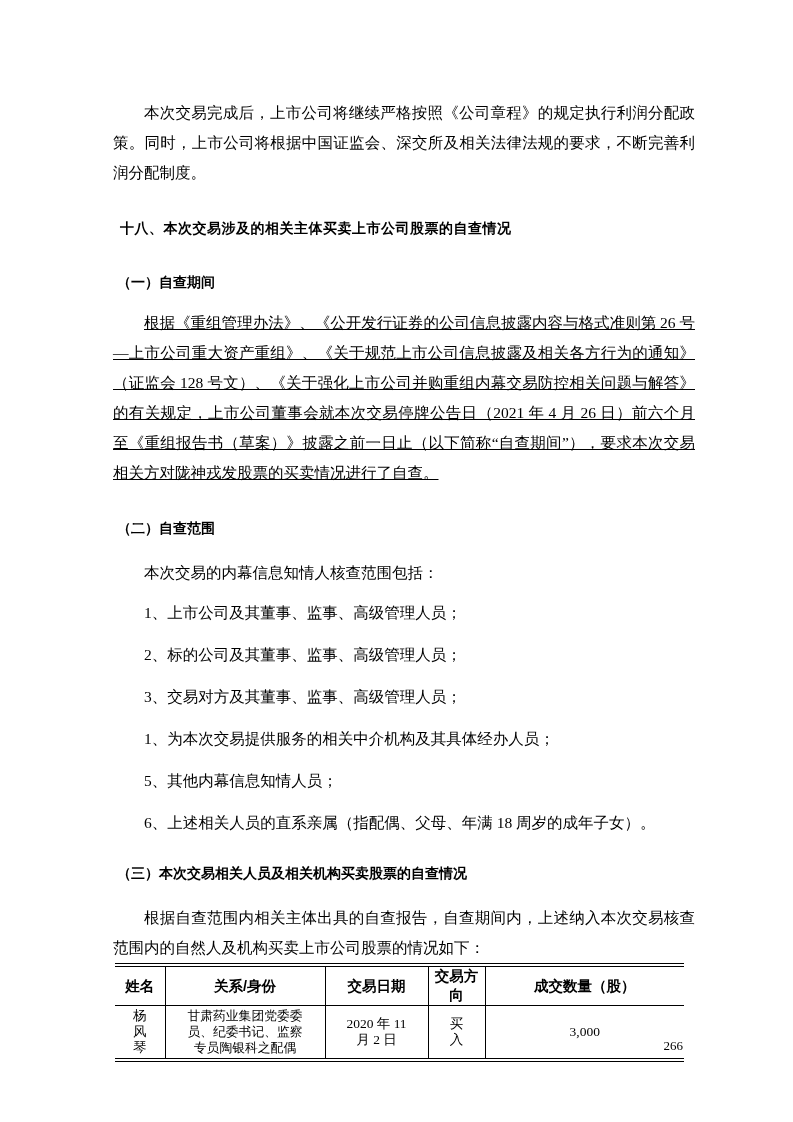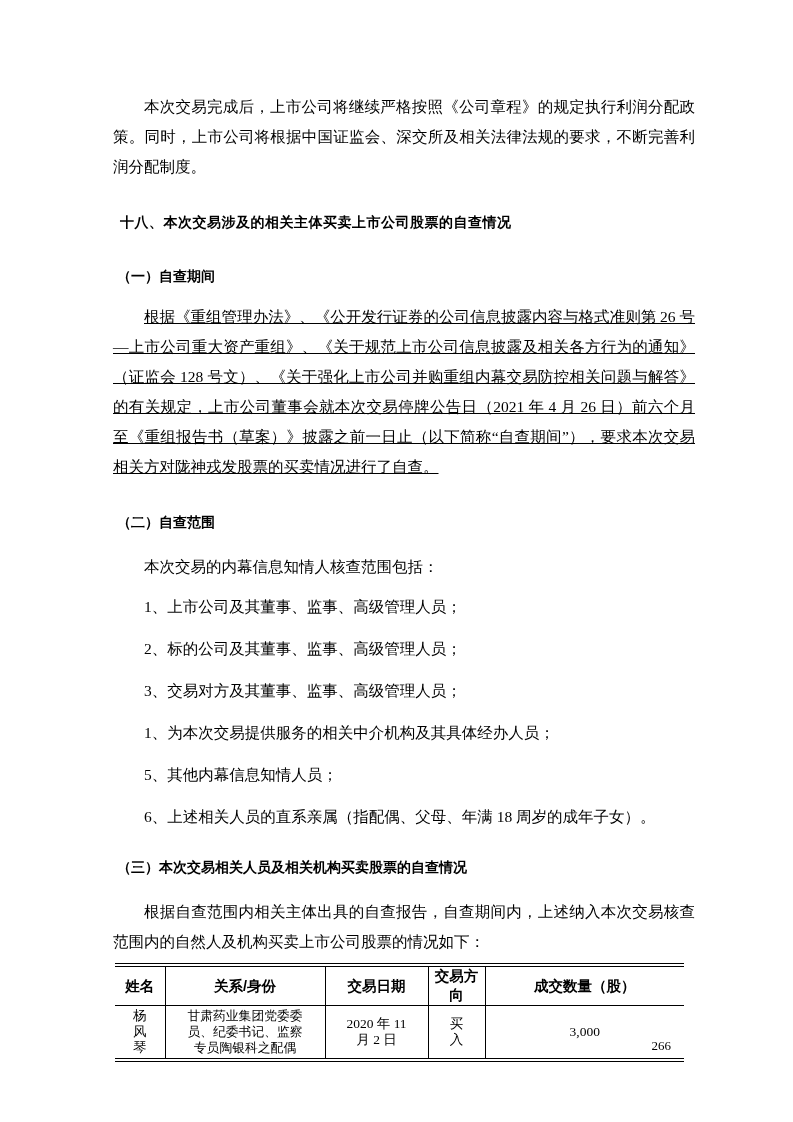--- a/index.html
+++ b/index.html
@@ -9,21 +9,21 @@
     height: 1122px;
     margin: 0 auto;
     background: #ffffff;
     color: #000;
     font-family: "Liberation Serif", "DejaVu Serif", serif;
     overflow: hidden;
   }
   .content {
     position: absolute;
     left: 113px;
-    top: 92px;
+    top: 98px;
     width: 582px;
   }
   p.body-para {
     margin: 0;
     font-size: 15.5px;
     line-height: 30px;
     text-align: justify;
     text-indent: 31px;
     word-break: break-all;
   }
@@ -42,21 +42,20 @@
     font-weight: bold;
     font-size: 14px;
     line-height: 26px;
   }
   h2.sub-heading-3 { margin-top: 22px; }
   p.scope-intro { margin-top: 17px; }
   p.scope-item { margin-top: 12px; }
   p.scope-item-first { margin-top: 10px; }
   p.result-para { margin-top: 17px; }
   table.trades-table {
-    margin-top: 6px;
     margin-left: 2px;
     width: 569px;
     border-collapse: collapse;
     table-layout: fixed;
     border-top: 4px double #000;
     border-bottom: 4px double #000;
   }
   table.trades-table col.c1 { width: 50px; }
   table.trades-table col.c2 { width: 160px; }
   table.trades-table col.c3 { width: 103px; }
@@ -81,21 +80,21 @@
     padding: 2px 18px;
     border-left: 1px solid #000;
     word-break: break-all;
   }
   table.trades-table th:first-child,
   table.trades-table td:first-child { border-left: none; }
   table.trades-table td.relation-cell { font-size: 12.8px; }
   .page-number {
     position: absolute;
     top: 1038px;
-    right: 122px;
+    right: 110px;
     font-size: 13px;
     line-height: 16px;
   }
 </style>
 </head>
 <body>
 
 <div class="page">
   <div class="content">
 

